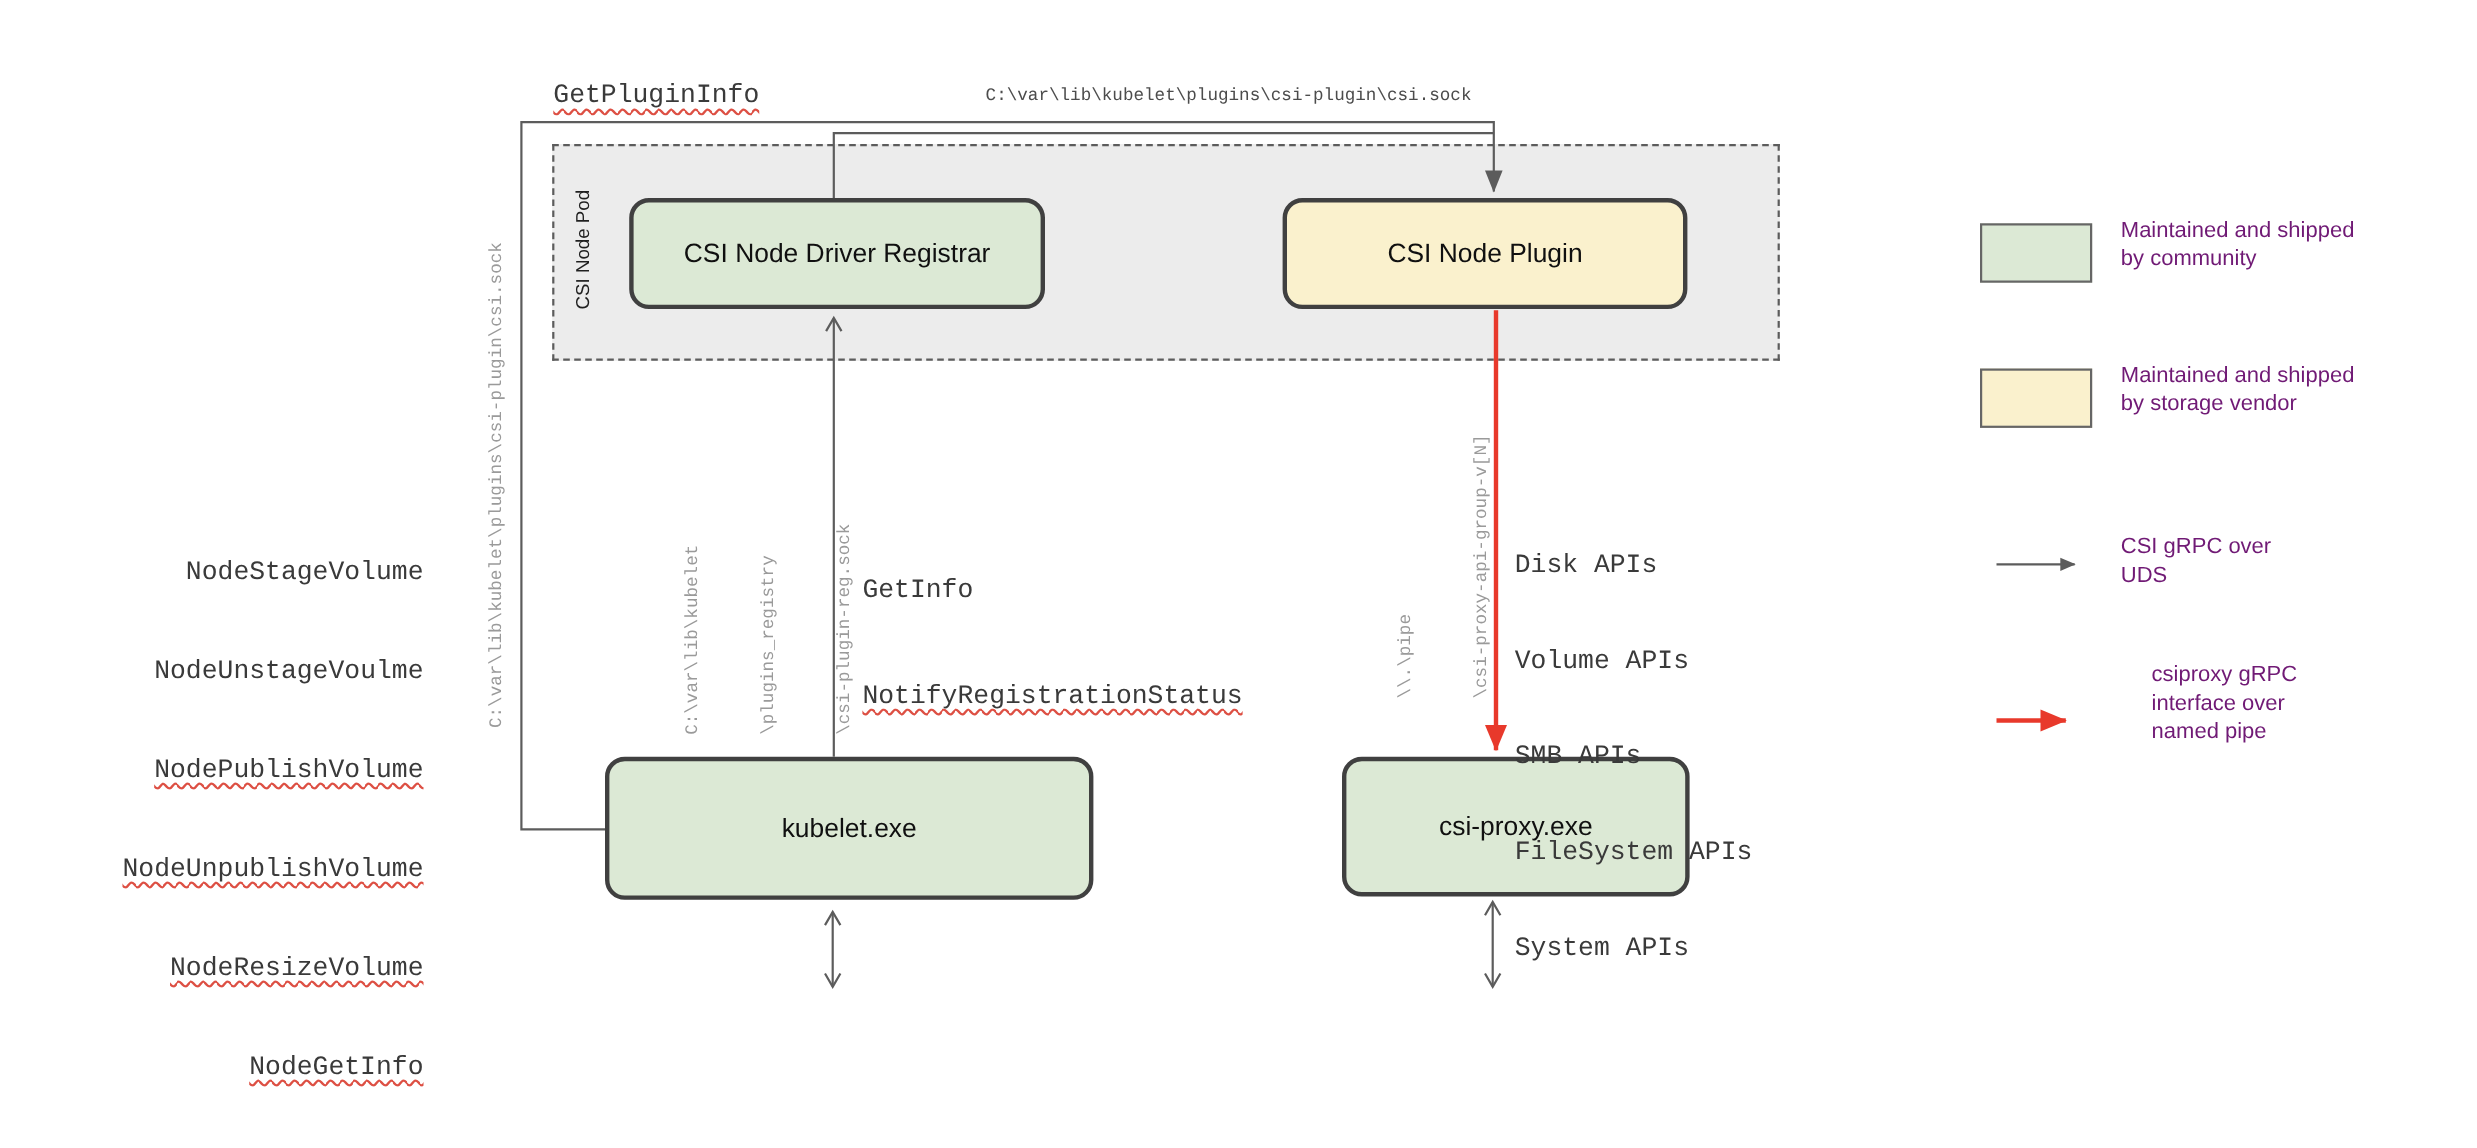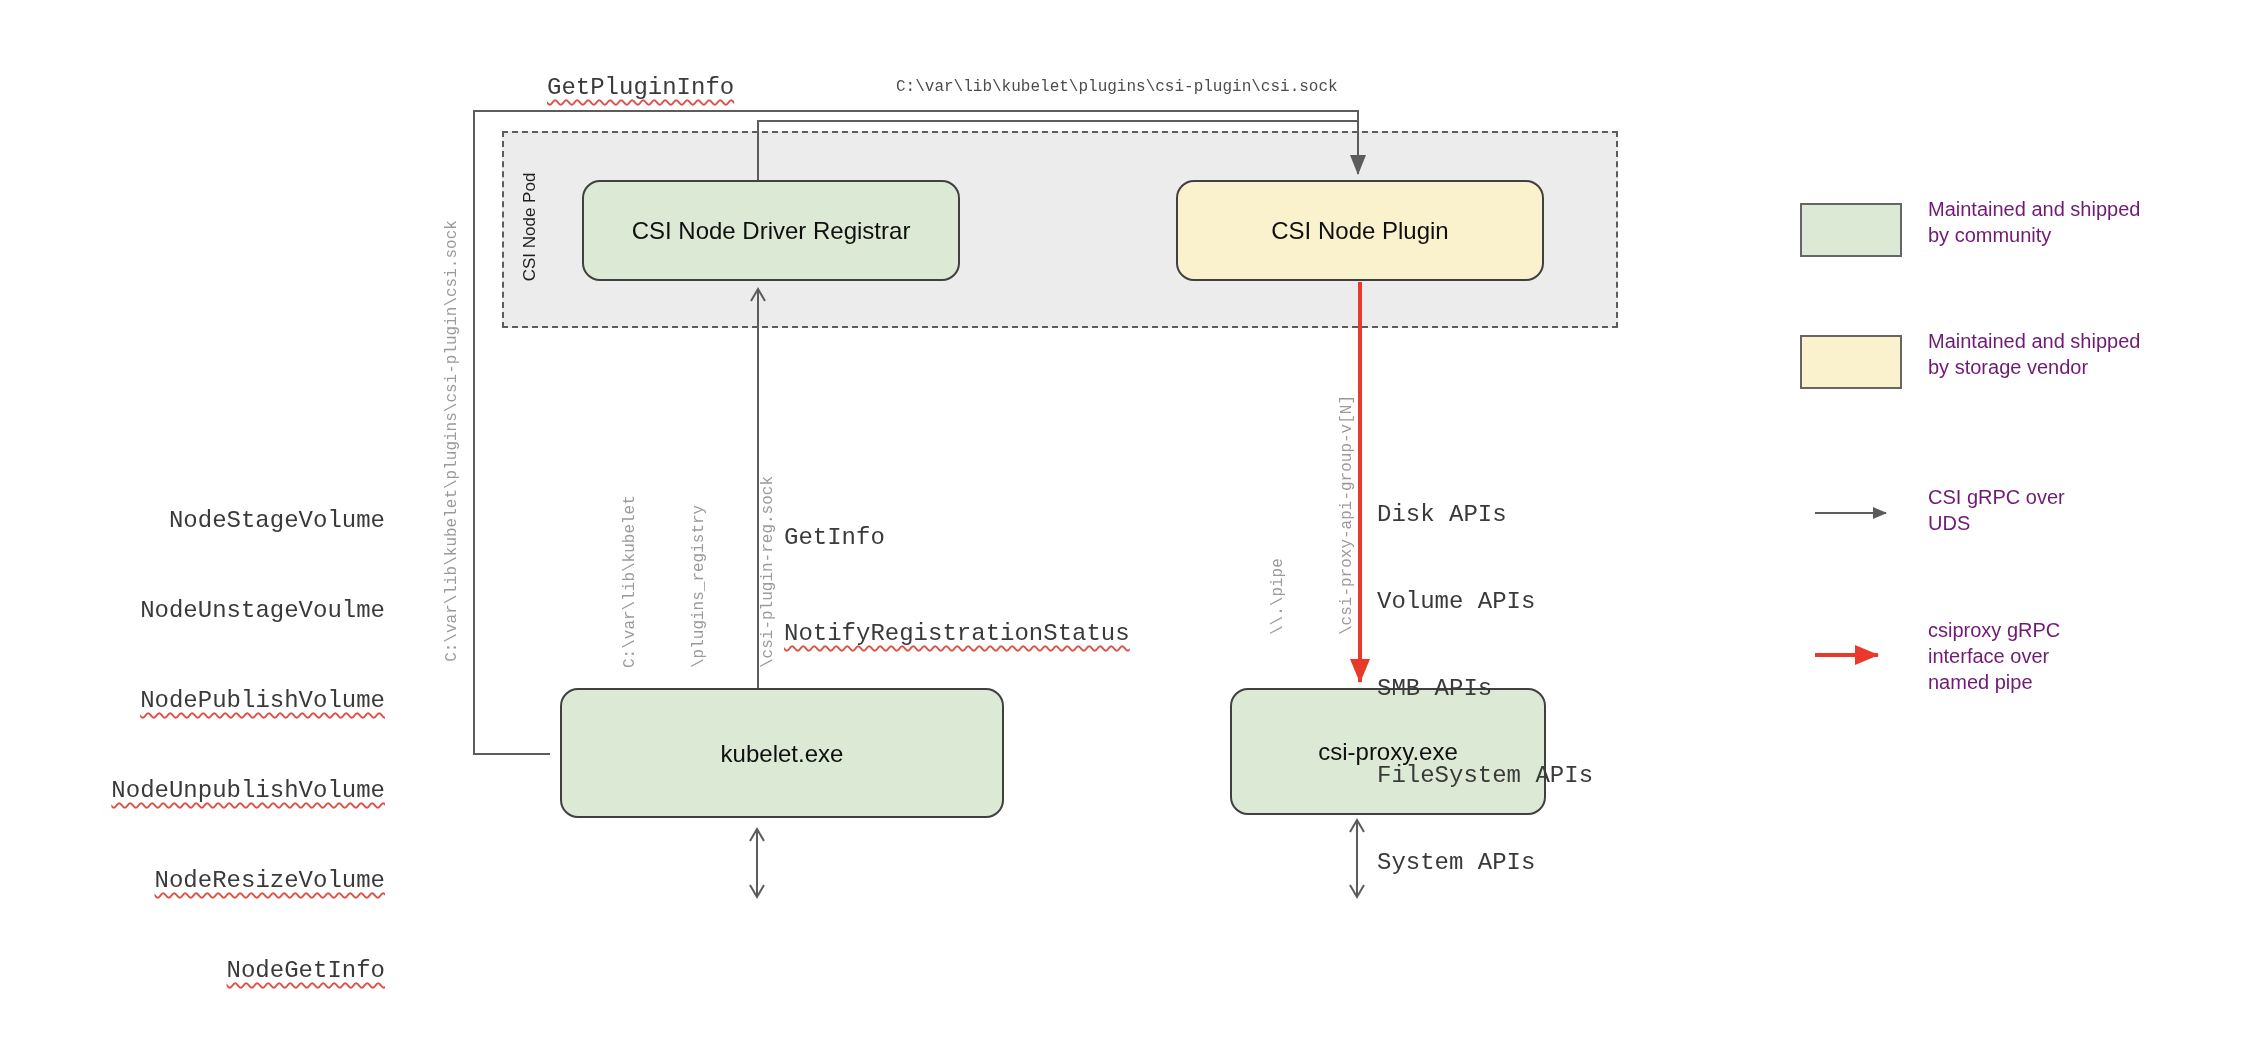--- a/index.html
+++ b/index.html
@@ -6,61 +6,61 @@
   #canvas {
     position:relative; width:2252px; height:1044px; background:#ffffff;
     overflow:hidden; font-family:"Liberation Sans", sans-serif;
   }
   
   #pod {
     position:absolute; left:502px; top:131px; width:1116px; height:197px;
     background:#ececec; border:2px dashed #5c5c5c; box-sizing:border-box;
   }
   .node {
-    position:absolute; border:2px solid #404040; border-radius:18px;
+    position:absolute; border:4px solid #404040; border-radius:18px;
     box-sizing:border-box; display:flex; flex-direction:column;
     align-items:center; justify-content:center; text-align:center;
-    font:24px/31px "Liberation Sans", sans-serif; color:#101010;margin-left:10px;
+    font:24px/31px "Liberation Sans", sans-serif; color:#101010;
   }
   #registrar { left:572px;  top:180px; width:378px;  height:101px; background:#dce9d5; }
   #plugin    { left:1166px; top:180px; width:368px;  height:101px; background:#faf1cd; }
   #kubelet   { left:550px;  top:688px; width:444px;  height:130px; background:#dce9d5; }
   #csiproxy  { left:1220px; top:688px; width:316px;  height:127px; background:#dce9d5; }
   #hostos    { left:517px;  top:905px; width:1114px; height:60px;  background:#ccd8f1; border-radius:10px; }
   
   .mono-big  { position:absolute; font:24px/30px "Liberation Mono", monospace; color:#3a3a3a; white-space:pre; }
   .mono-sm   { position:absolute; font:16px/22px "Liberation Mono", monospace; color:#4c4c4c; white-space:pre; }
   .vtext {
     position:absolute; transform:translate(-50%,-50%) rotate(-90deg);
     font:16px/23px "Liberation Mono", monospace; color:#9a9a9a;
     white-space:pre; text-align:left;
   }
   #pod-label {
     position:absolute; left:530px; top:227px; transform:translate(-50%,-50%) rotate(-90deg);
     font:17px/20px "Liberation Sans", sans-serif; color:#1f1f1f; white-space:nowrap;
   }
-  #get-plugin-info { left:547px; top:73px;text-align:center; }
+  #get-plugin-info { left:503px; top:73px;text-align:center; }
   #top-sock-path   { left:896px; top:76px; }
   #left-sock-path  { left:452px; top:441px; }
   #reg-path        { left:699px; top:572px; }
   #pipe-path       { left:1313px; top:515px; }
   #methods   { left:100px; top:446px; width:285px; text-align:right; line-height:30px; }
   #rpc-labels{ left:784px; top:458px; line-height:32px; }
   #apis      { left:1377px; top:442px; line-height:29px; }
   .sq {
     text-decoration-line:underline; text-decoration-style:wavy;
     text-decoration-color:#dd5044; text-decoration-thickness:2px;
     text-underline-offset:5px;
   }
   
   .swatch { position:absolute; width:102px; height:54px; border:2px solid #666666; box-sizing:border-box; }
   #sw-green  { left:1800px; top:203px; background:#dce9d5; }
   #sw-yellow { left:1800px; top:335px; background:#faf1cd; }
   .legtext { position:absolute; left:1928px; font:20px/26px "Liberation Sans", sans-serif; color:#701a75; }
-  #leg1 { top:196px; } #leg2 { top:328px; } #leg3 { top:484px; } #leg4 { top:617px; }
+  #leg1 { top:196px; } #leg2 { top:328px; } #leg3 { top:484px; } #leg4 { top:600px;margin-left:28px; }
   
   #connectors { position:absolute; left:0; top:0; width:2252px; height:1044px; pointer-events:none; }
 </style>
 </head>
 <body>
 
 <div id="canvas">
 
   <div id="pod"></div>
   <div id="pod-label">CSI Node Pod</div>

